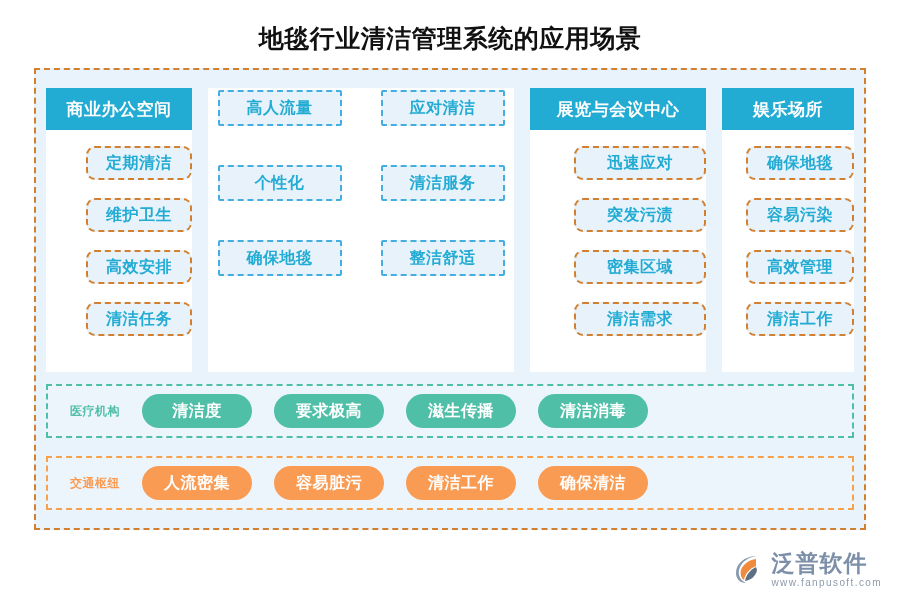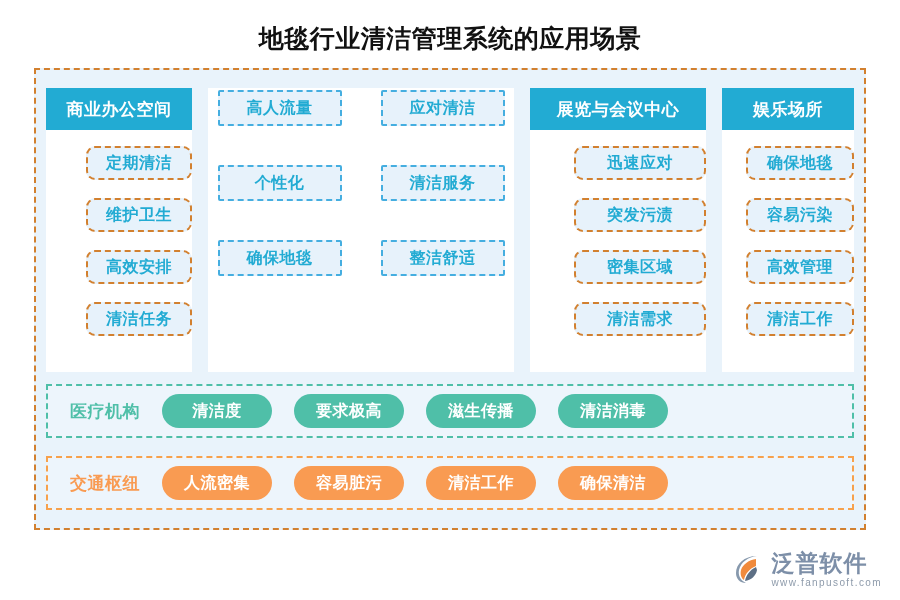--- a/index.html
+++ b/index.html
@@ -148,21 +148,21 @@
   .band-green {
     top: 384px;
     border: 2px dashed #4fbfa8;
   }
   .band-orange {
     top: 456px;
     border: 2px dashed #f7a14c;
   }
 
   .band-label {
-    font-size: 17px;
+    font-size: 12px;
     font-weight: bold;
     letter-spacing: 0.5px;
     white-space: nowrap;
   }
   .band-green .band-label { color: #4fbfa8; }
   .band-orange .band-label { color: #f99b52; }
 
   .pill {
     height: 34px;
     min-width: 110px;

